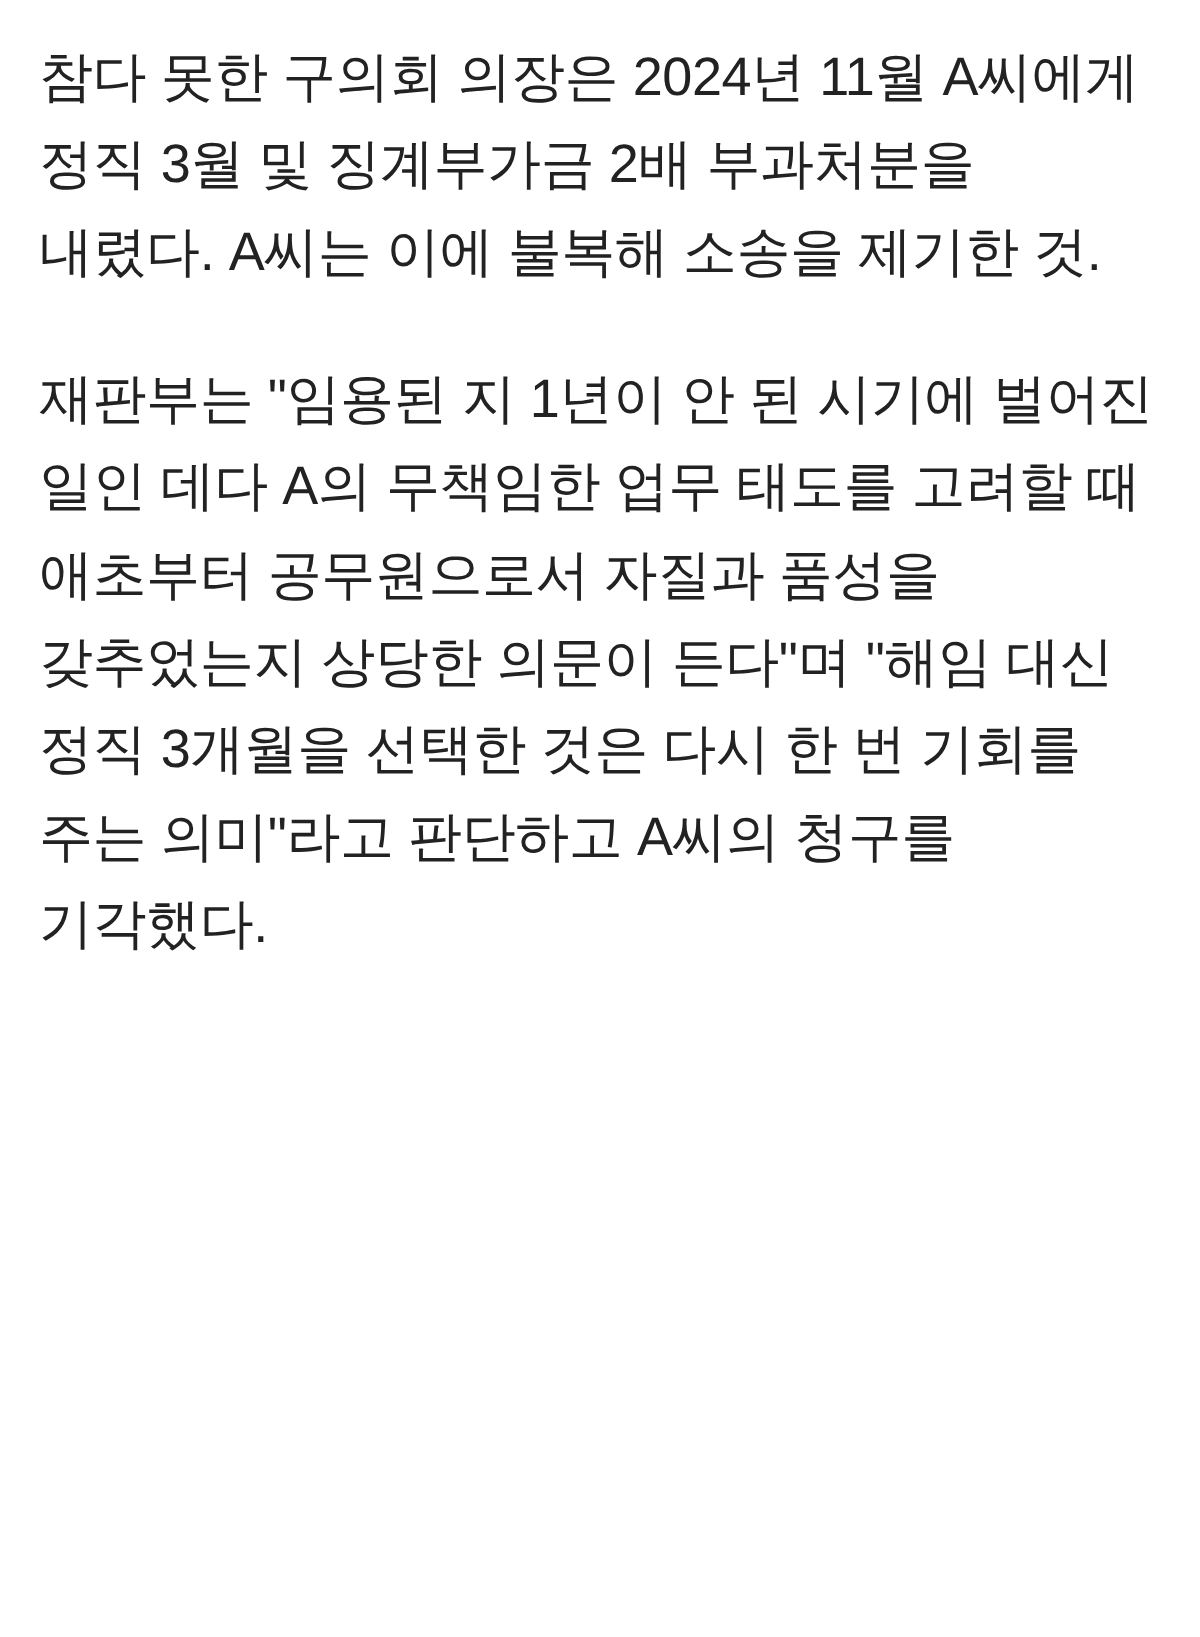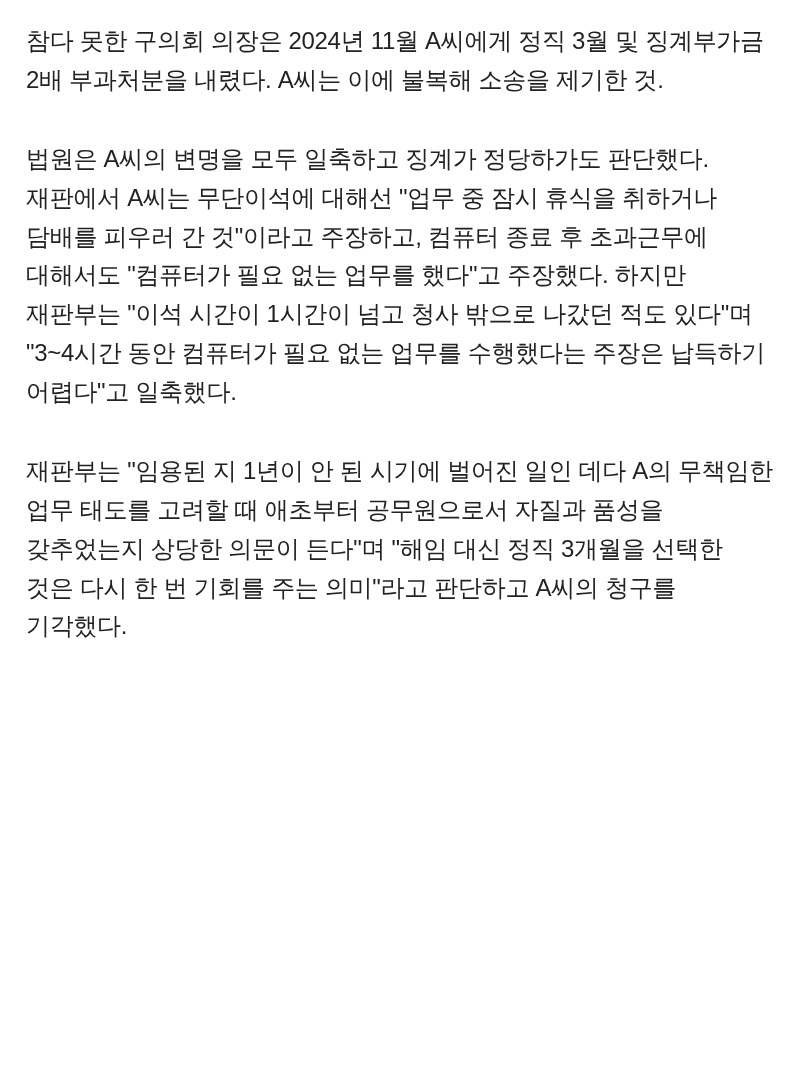--- a/index.html
+++ b/index.html
@@ -13,33 +13,32 @@
     font-family: "Liberation Sans", "DejaVu Sans", sans-serif;
     color: #1a1a1a;
     -webkit-font-smoothing: antialiased;
   }
   .article {
     box-sizing: border-box;
     width: 800px;
     padding: 22px 26px 28px 26px;
   }
   .para {
-    font-size: 24px;
+    font-size: 36px;
     line-height: 1.62;
     letter-spacing: -0.3px;
     color: #222222;
     margin: 0 0 40px 0;
     word-break: keep-all;
     text-align: left;
     white-space: pre-wrap;
   }
   .para:last-child {
     margin-bottom: 0;
   }
 </style>
 </head>
 <body>
 
 <div class="article">
   <p class="para">참다 못한 구의회 의장은 2024년 11월 A씨에게 정직 3월 및 징계부가금 2배 부과처분을 내렸다. A씨는 이에 불복해 소송을 제기한 것.</p>
-  <p class="para">법원은 A씨의 변명을 모두 일축하고 징계가 정당하가도 판단했다. 재판에서 A씨는 무단이석에 대해선 "업무 중 잠시 휴식을 취하거나 담배를 피우러 간 것"이라고 주장하고, 컴퓨터 종료 후 초과근무에 대해서도 "컴퓨터가 필요 없는 업무를 했다"고 주장했다. 하지만 재판부는 "이석 시간이 1시간이 넘고 청사 밖으로 나갔던 적도 있다"며 "3~4시간 동안 컴퓨터가 필요 없는 업무를 수행했다는 주장은 납득하기 어렵다"고 일축했다.</p>
   <p class="para">재판부는 "임용된 지 1년이 안 된 시기에 벌어진 일인 데다 A의 무책임한 업무 태도를 고려할 때 애초부터 공무원으로서 자질과 품성을 갖추었는지 상당한 의문이 든다"며 "해임 대신 정직 3개월을 선택한 것은 다시 한 번 기회를 주는 의미"라고 판단하고 A씨의 청구를 기각했다.</p>
 </div>
 
 </body></html>

